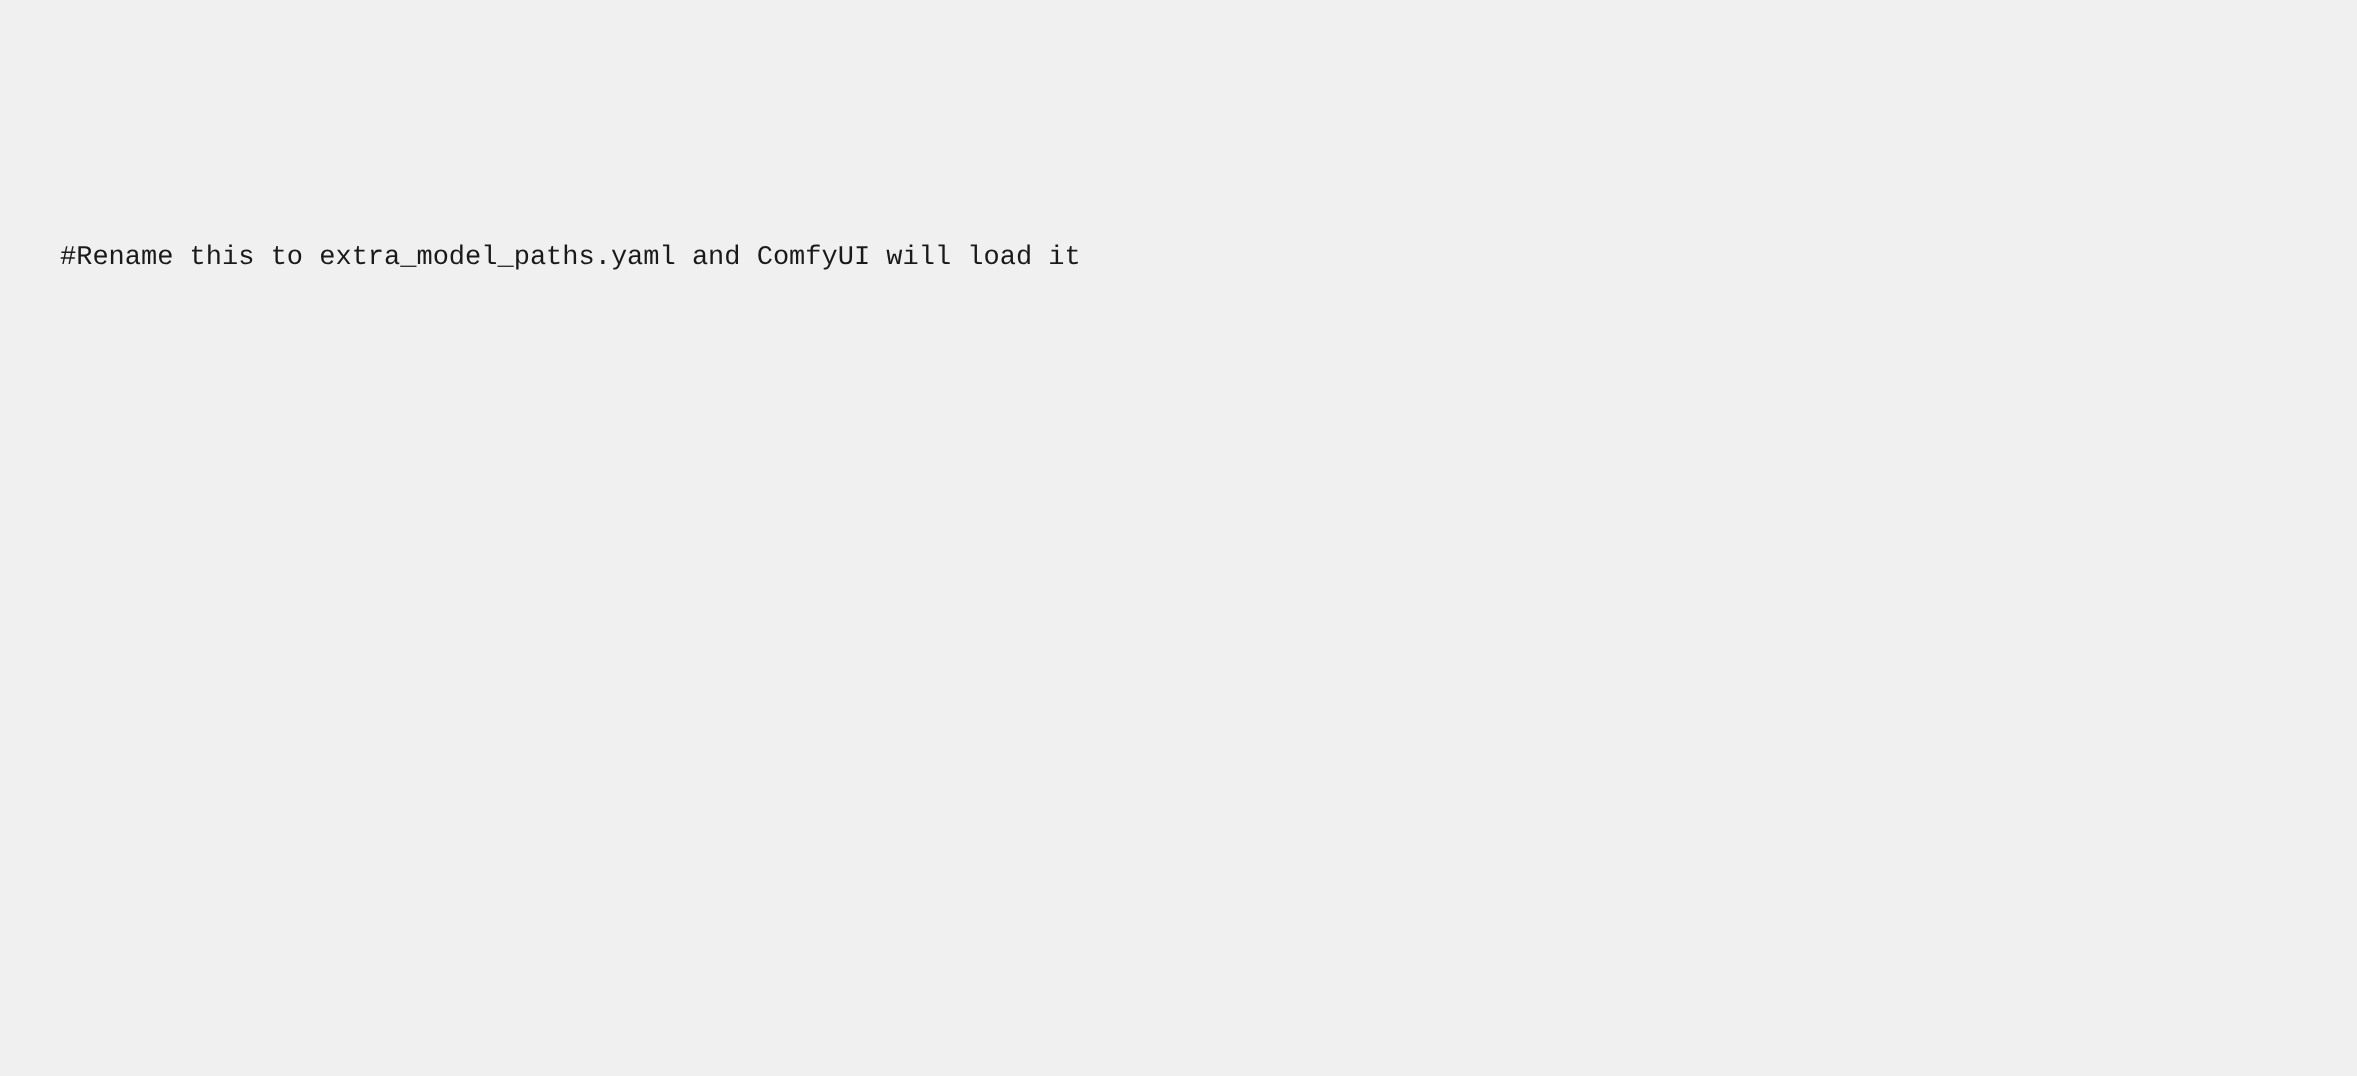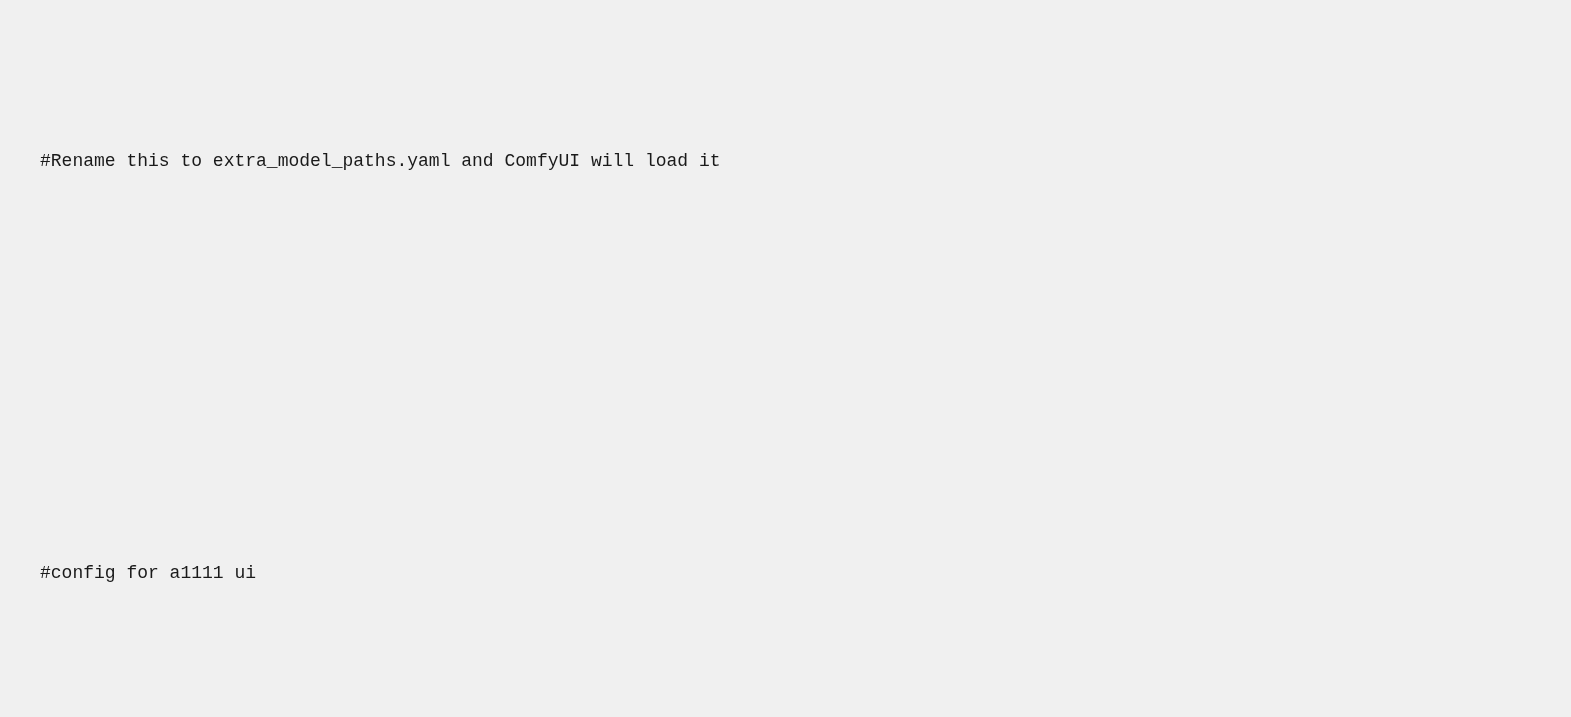--- a/index.html
+++ b/index.html
@@ -19,43 +19,41 @@
     }
 
     .code-block {
       color: #1a1a1a;
       white-space: pre;
     }
 
     .line {
       display: block;
       position: relative;
+      margin-top: 11px;
     }
 
     .comment {
       color: #1a1a1a;
     }
 
     .line-wrapper {
       position: relative;
       line-height: 1.65;
     }
   </style>
 </head>
 <body>
 
 <div class="code-block">
   <div class="line-wrapper">
     <span class="line comment">#Rename this to extra_model_paths.yaml and ComfyUI will load it</span>
   </div>
   <div class="line-wrapper">
     <span class="line">&nbsp;</span>
-  </div>
-  <div class="line-wrapper">
-    <span class="line comment">#config for a1111 ui</span>
   </div>
   <div class="line-wrapper">
     
   </div>
   
   
   
   
   
   

